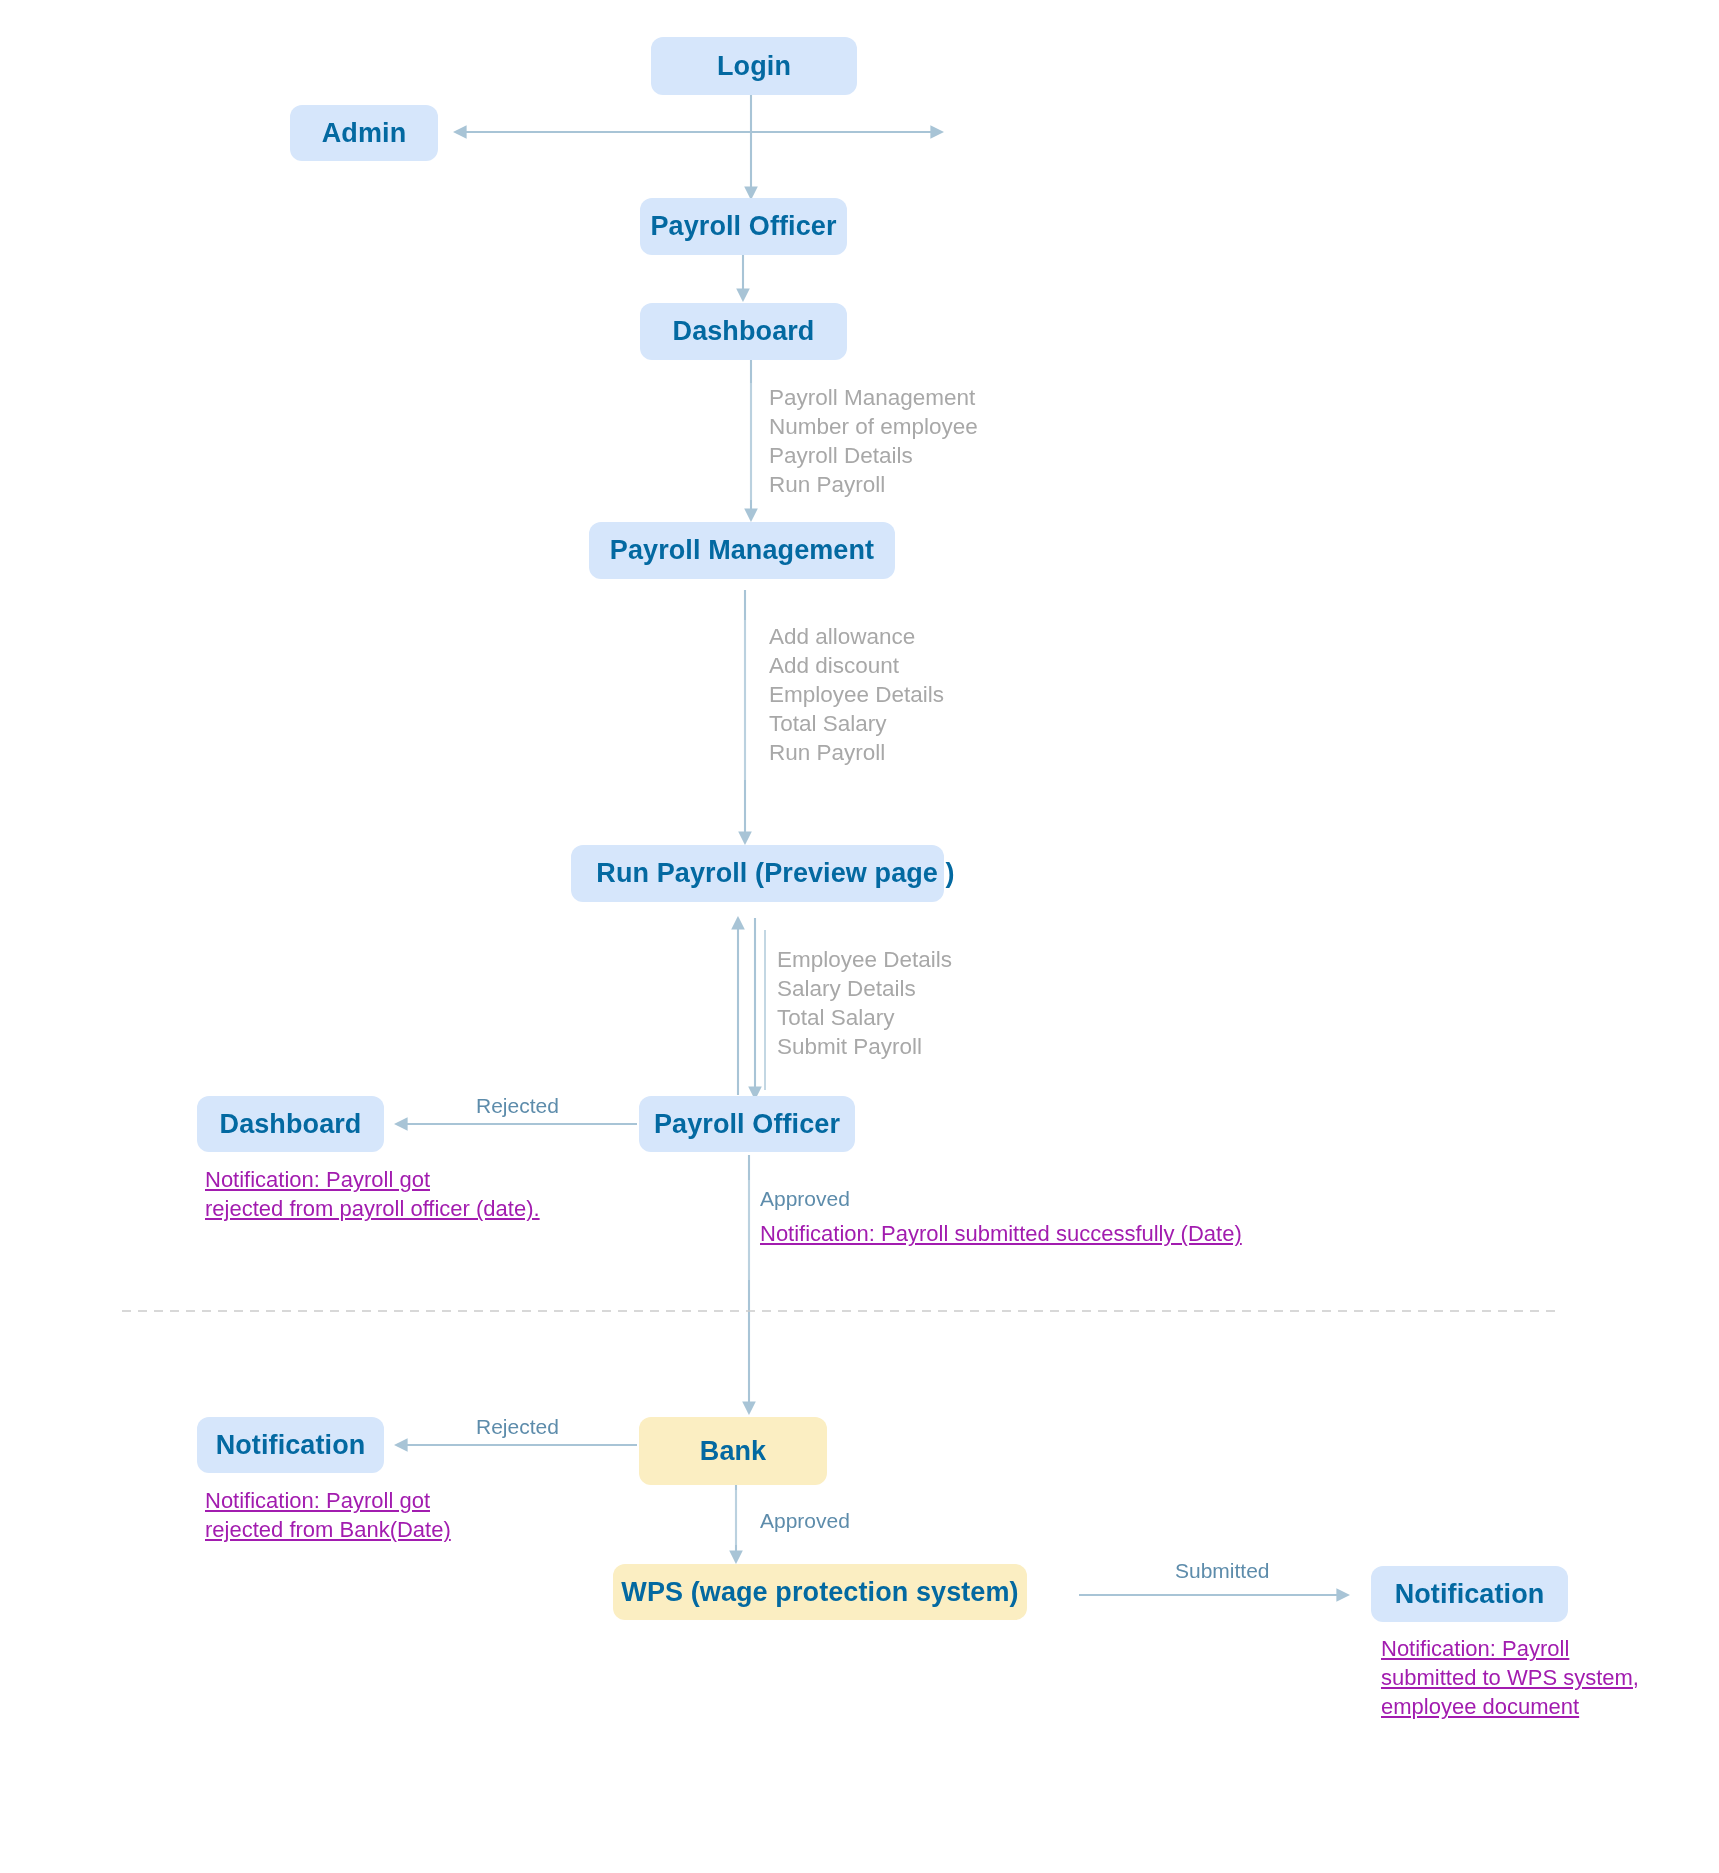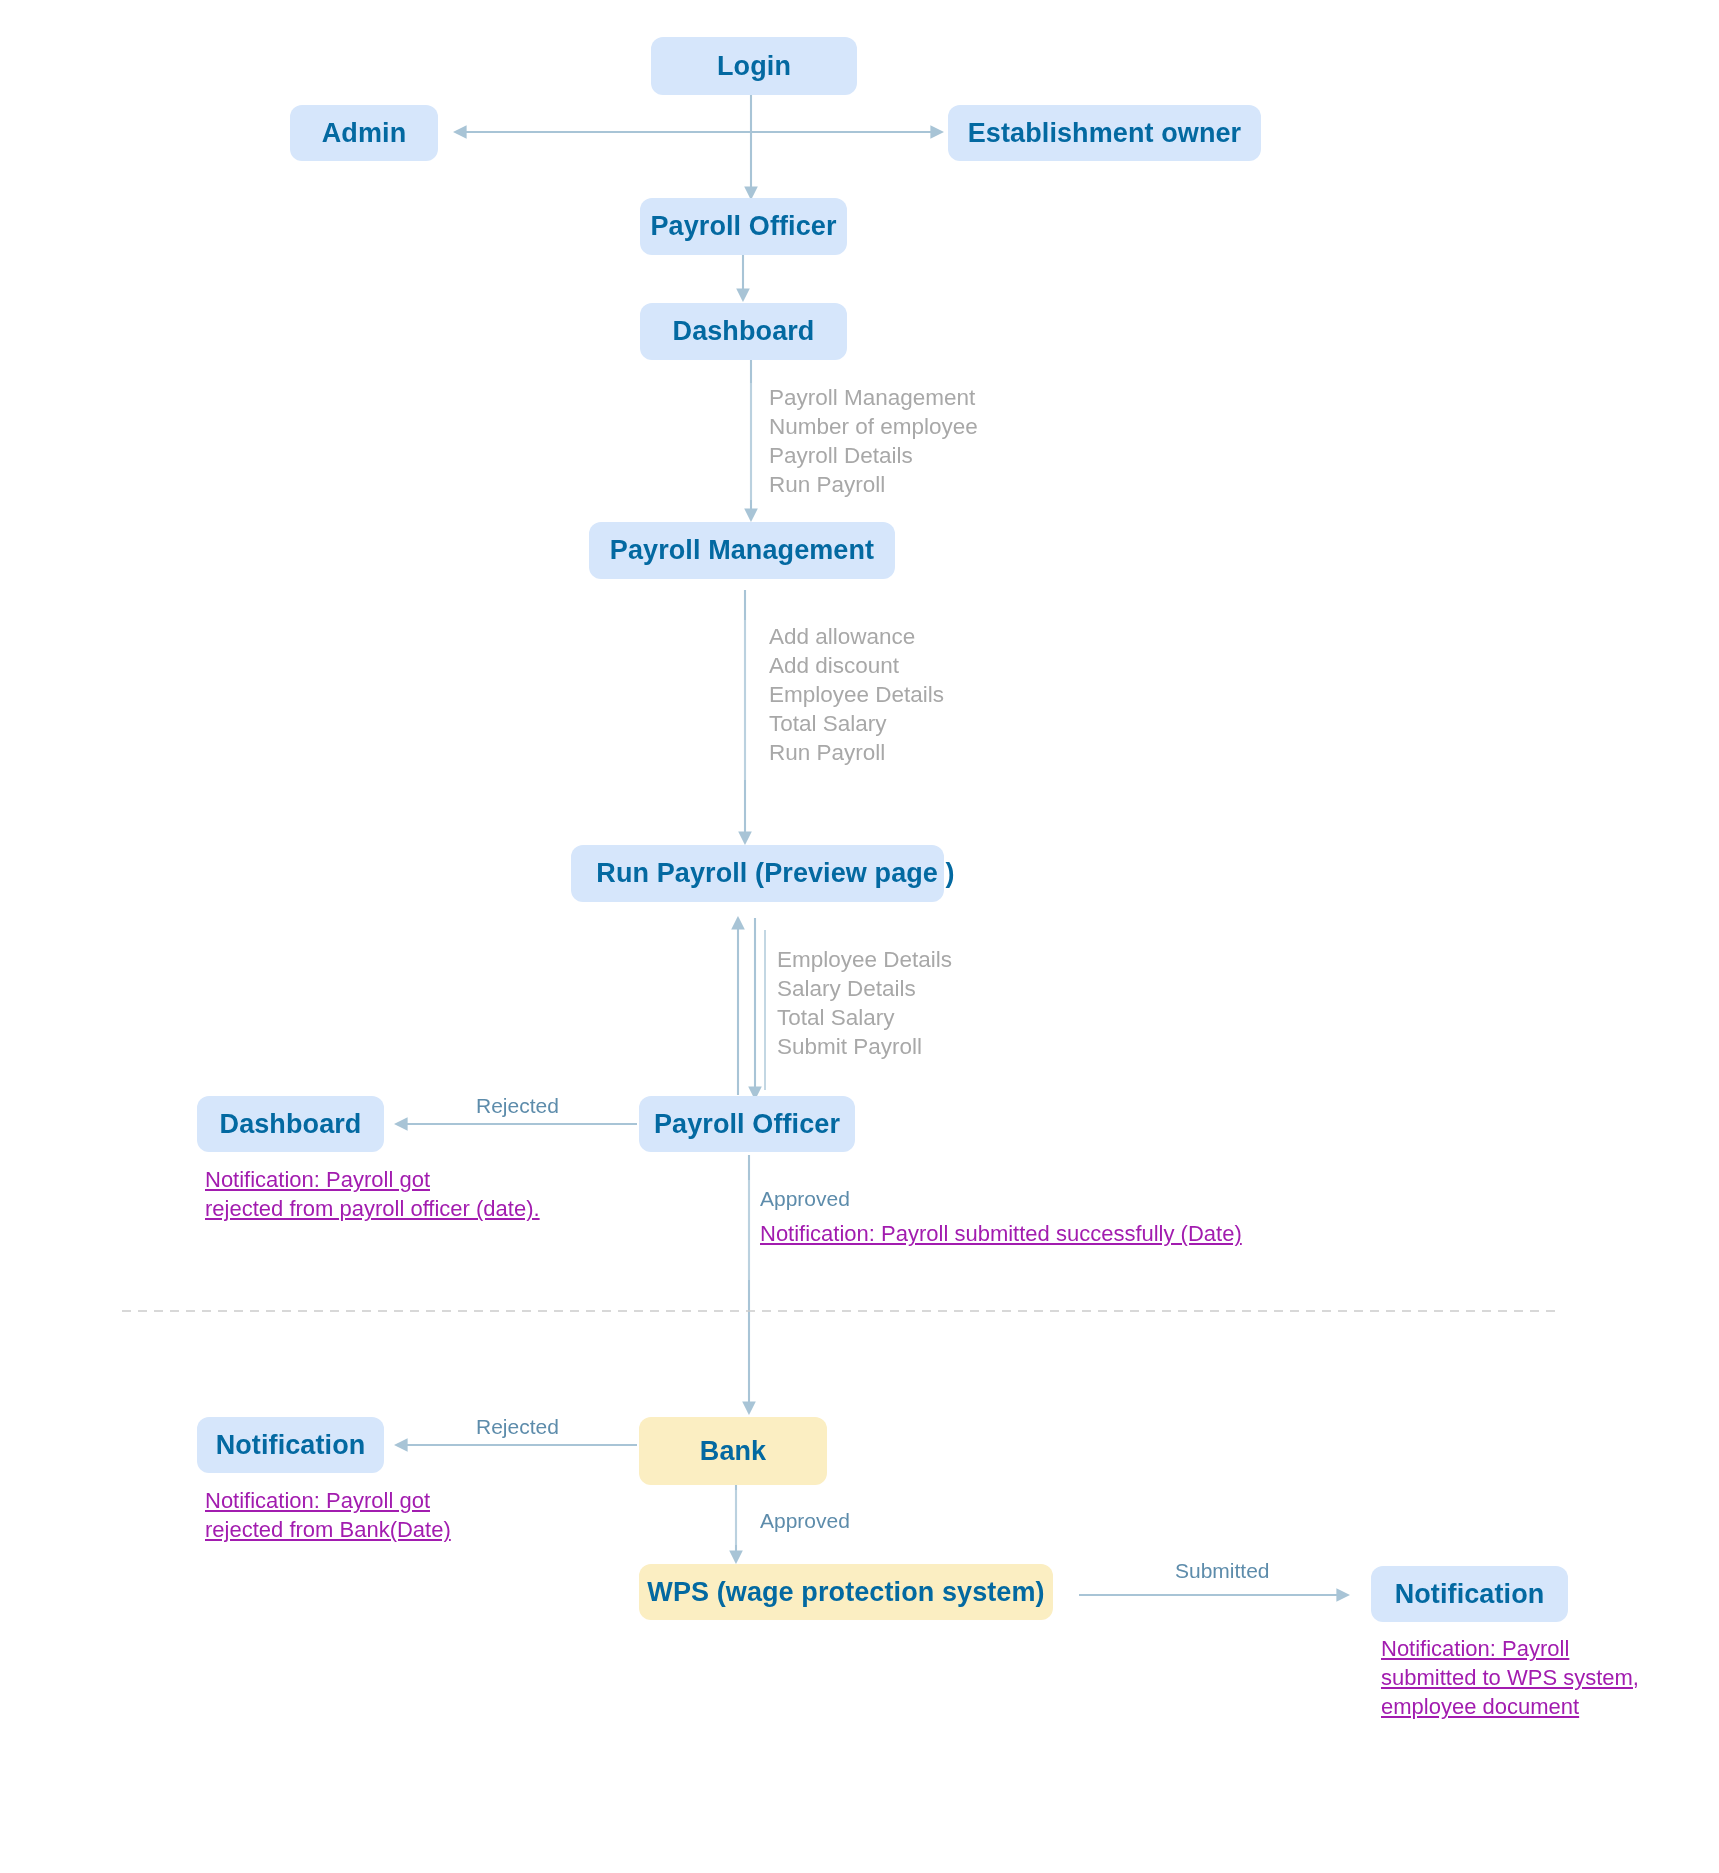--- a/index.html
+++ b/index.html
@@ -133,23 +133,20 @@
   </svg>
 
   <div class="node" style="left:651px; top:37px; width:206px; height:58px; font-size:27px;">
     <span class="nlabel">Login</span>
   </div>
 
   <div class="node" style="left:290px; top:105px; width:148px; height:56px; font-size:27px;">
     <span class="nlabel">Admin</span>
   </div>
 
-  <div class="node" style="left:948px; top:105px; width:313px; height:56px; font-size:27px;">
-    <span class="nlabel">Establishment owner</span>
-  </div>
 
   <div class="node" style="left:640px; top:198px; width:207px; height:57px; font-size:27px;">
     <span class="nlabel">Payroll Officer</span>
   </div>
 
   <div class="node" style="left:640px; top:303px; width:207px; height:57px; font-size:27px;">
     <span class="nlabel">Dashboard</span>
   </div>
 
   <div class="node" style="left:589px; top:522px; width:306px; height:57px; font-size:27px;">
@@ -169,21 +166,21 @@
   </div>
 
   <div class="node" style="left:197px; top:1417px; width:187px; height:56px; font-size:27px;">
     <span class="nlabel">Notification</span>
   </div>
 
   <div class="node yellow" style="left:639px; top:1417px; width:188px; height:68px; font-size:27px;">
     <span class="nlabel">Bank</span>
   </div>
 
-  <div class="node yellow" style="left:639px; top:1564px; width:414px; height:56px; font-size:27px;">
+  <div class="node yellow" style="left:613px; top:1564px; width:414px; height:56px; font-size:27px;">
     <span class="nlabel">WPS (wage protection system)</span>
   </div>
 
   <div class="node" style="left:1371px; top:1566px; width:197px; height:56px; font-size:27px;">
     <span class="nlabel">Notification</span>
   </div>
 
   <div class="listblock" style="left:769px; top:383px;">
     <div>Payroll Management</div>
     <div>Number of employee</div>

